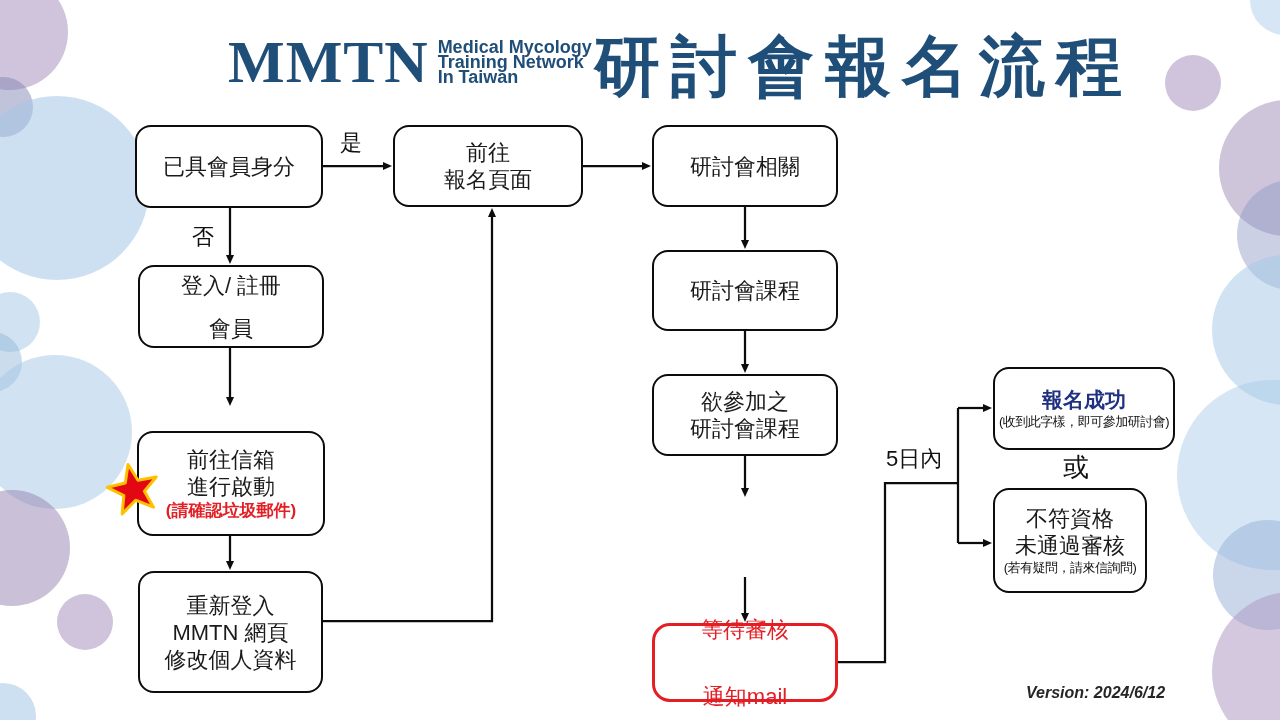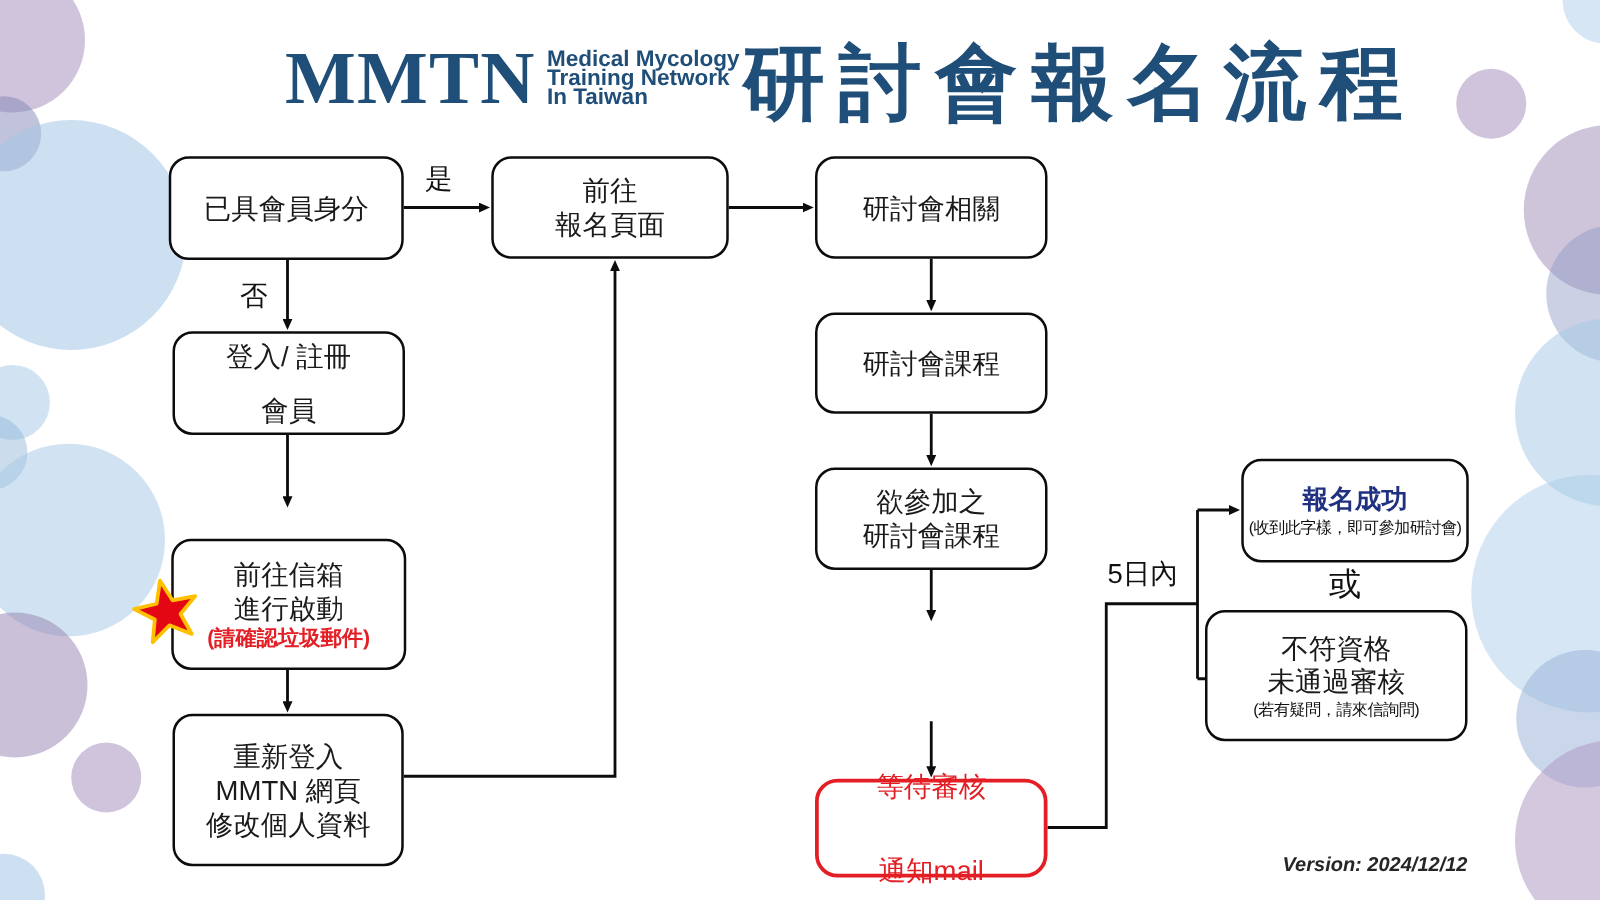--- a/index.html
+++ b/index.html
@@ -203,32 +203,32 @@
   <div class="node node-red" style="left:652px;top:623px;width:186px;height:79px;">
     <div>等待審核</div>
     <div>通知mail</div>
   </div>
 
   <div class="node" style="left:993px;top:367px;width:182px;height:83px;">
     <div class="success-title">報名成功</div>
     <div class="note">(收到此字樣，即可參加研討會)</div>
   </div>
 
-  <div class="node" style="left:964px;top:488px;width:210px;height:105px;">
+  <div class="node" style="left:993px;top:488px;width:154px;height:105px;">
     <div>不符資格</div>
     <div>未通過審核</div>
     <div class="note">(若有疑問，請來信詢問)</div>
   </div>
 
   <div class="star-wrap">
     <svg viewBox="0 0 54 52" width="54" height="52">
       <path d="M27 2 L33.5 19.5 L52 20 L37.5 31.5 L43 49 L27 38.5 L11 49 L16.5 31.5 L2 20 L20.5 19.5 Z" fill="#e30613" stroke="#ffc000" stroke-width="3" stroke-linejoin="round"></path>
     </svg>
   </div>
 
   <div class="flabel" style="left:340px;top:128px;">是</div>
   <div class="flabel" style="left:192px;top:222px;">否</div>
   <div class="flabel" style="left:1063px;top:450px;font-size:26px;">或</div>
   <div class="flabel" style="left:886px;top:444px;">5日內</div>
 
-  <div class="version-label">Version: 2024/12/12</div>
+  <div class="version-label">Version: 2024/6/12</div>
 
 </div>
 
 </body></html>

